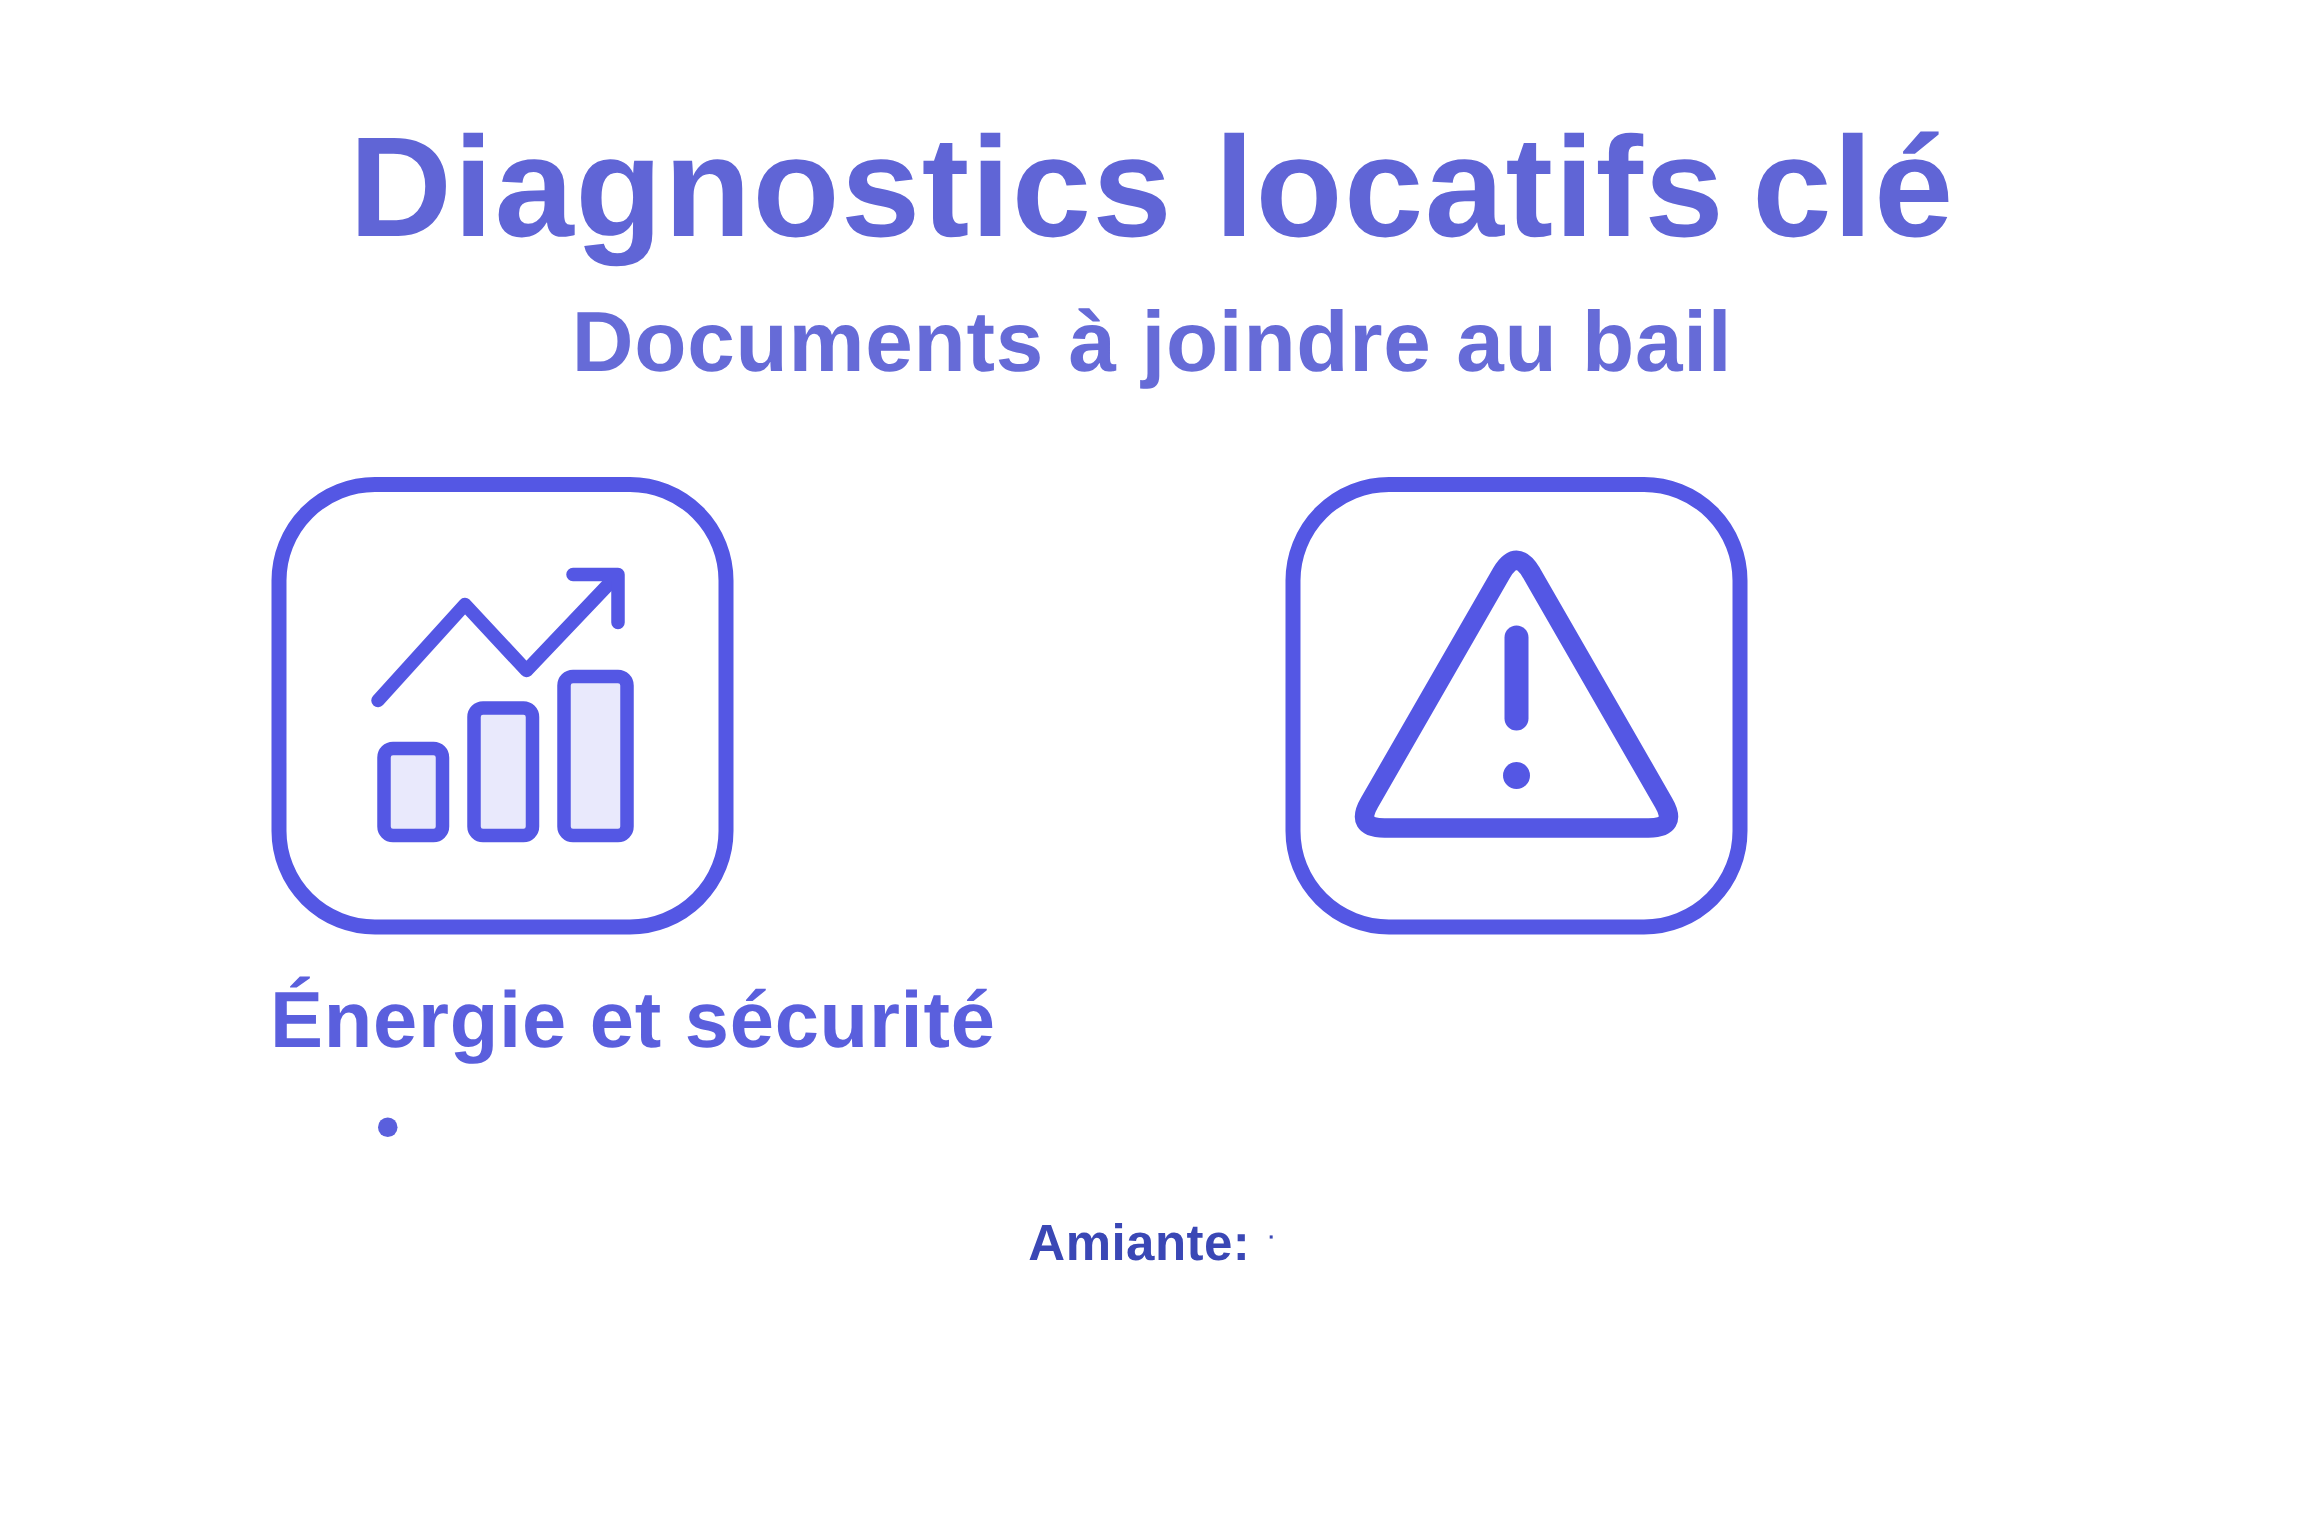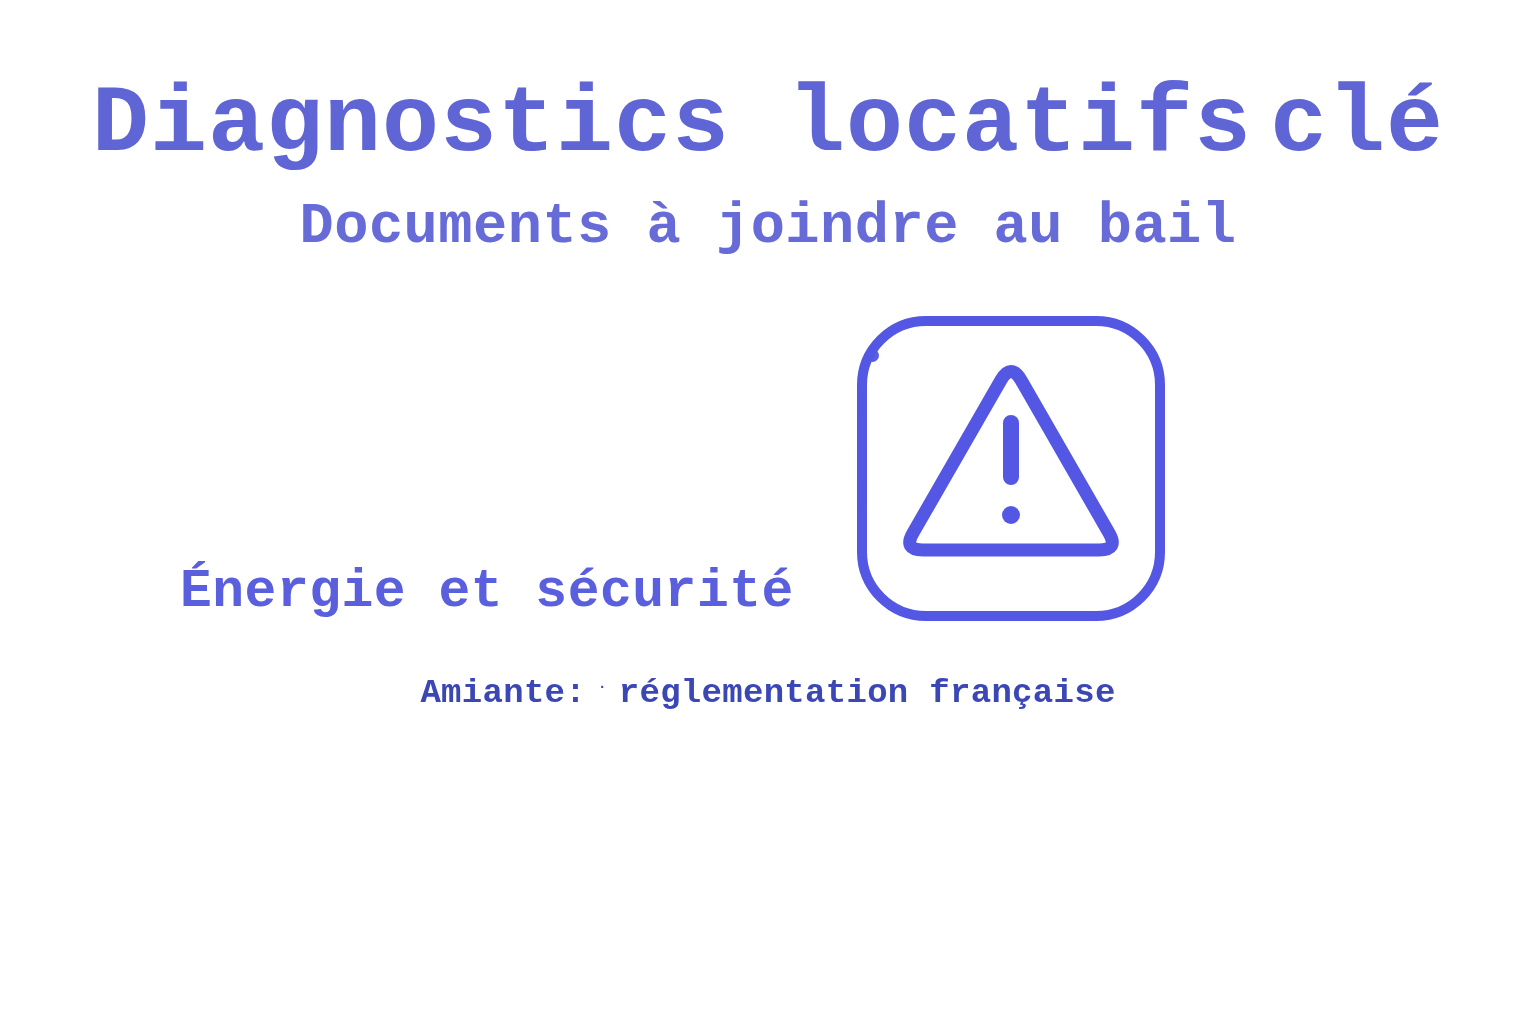--- a/index.html
+++ b/index.html
@@ -14,40 +14,39 @@
   html, body {
     width: 1536px; height: 1024px;
     background: var(--background);
     font-family: "Liberation Sans", sans-serif;
     overflow: hidden;
   }
   .page {
     width: 1536px; height: 778px;
     display: flex; flex-direction: column; align-items: center;
     padding-top: 78px;
-    font-family: Liberation Mono, monospace;
   }
   .title {
     font-size: 95px; font-weight: bold; color: var(--title);
     letter-spacing: 1px; line-height: 1.0; text-align: center;
   }
   .title .title-last-word { margin-left: 18px; }
   .subtitle {
     margin-top: 22px;
     font-size: 57px; font-weight: bold; color: var(--title);
     opacity: 0.96; text-align: right; letter-spacing: 0.5px;
   }
   .columns {
     margin-top: 56px;
     display: flex; justify-content: center; gap: 176px;
     width: 100%;
   }
   .column {
     width: 500px;
-    display: flex; flex-direction: row; align-items: flex-end;
+    display: flex; flex-direction: column; align-items: flex-start;
   }
   .icon-card { width: 310px; height: 307px; display: block; }
   .section-heading {
     margin-top: 26px;
     font-size: 53px; font-weight: bold; color: var(--text);
     text-align: center; letter-spacing: 0.5px; white-space: nowrap;
   }
   .bullet-list {
     margin-top: 34px;
     align-self: flex-start;
@@ -117,16 +116,15 @@
         <rect x="147" y="100" width="16" height="70" rx="8" fill="var(--icon-stroke)"></rect>
         <circle cx="155" cy="200" r="9" fill="var(--icon-stroke)"></circle>
       </svg>
     </div>
 
   </div>
 
   <div class="source-line">
     <span>Amiante:</span>
       <span class="source-separator">·</span>
-      <span>réglementation française</span>
   </div>
 
 </div>
 
 </body></html>

